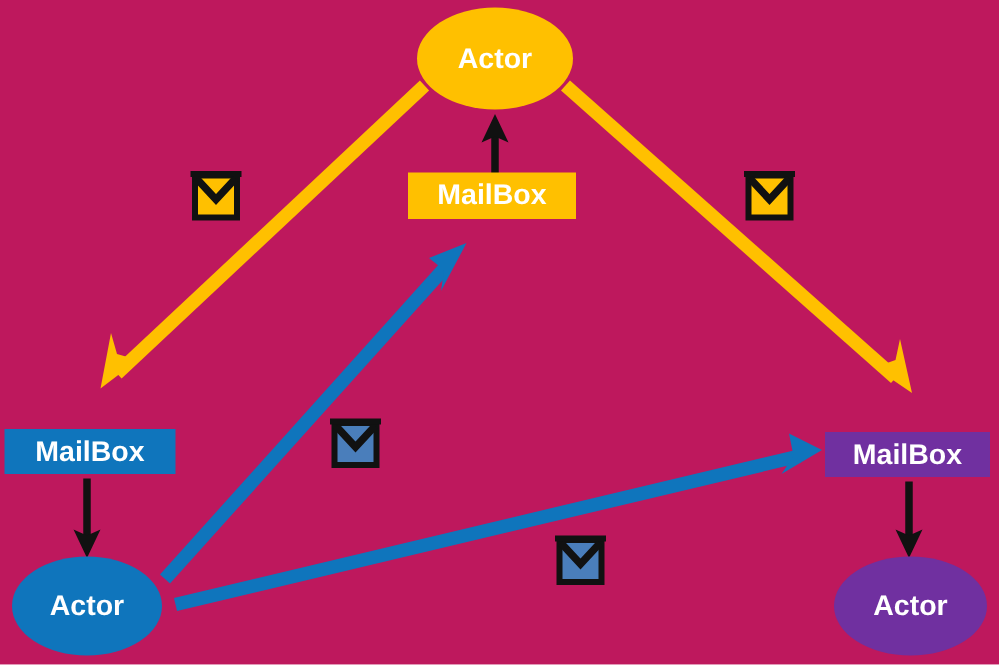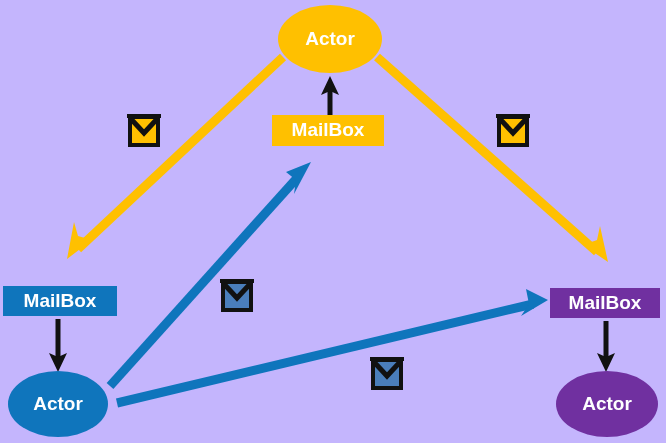--- a/index.html
+++ b/index.html
@@ -8,21 +8,21 @@
     padding: 0;
     background: #ffffff;
   }
   body {
     font-family: "Liberation Sans", sans-serif;
   }
   #canvas {
     position: relative;
     width: 666px;
     height: 443px;
-    background: #c4b5fd;
+    background: #be185d;
     overflow: hidden;
   }
   #diagram-svg {
     position: absolute;
     left: 0;
     top: 0;
     width: 666px;
     height: 443px;
   }
   .node-label {

